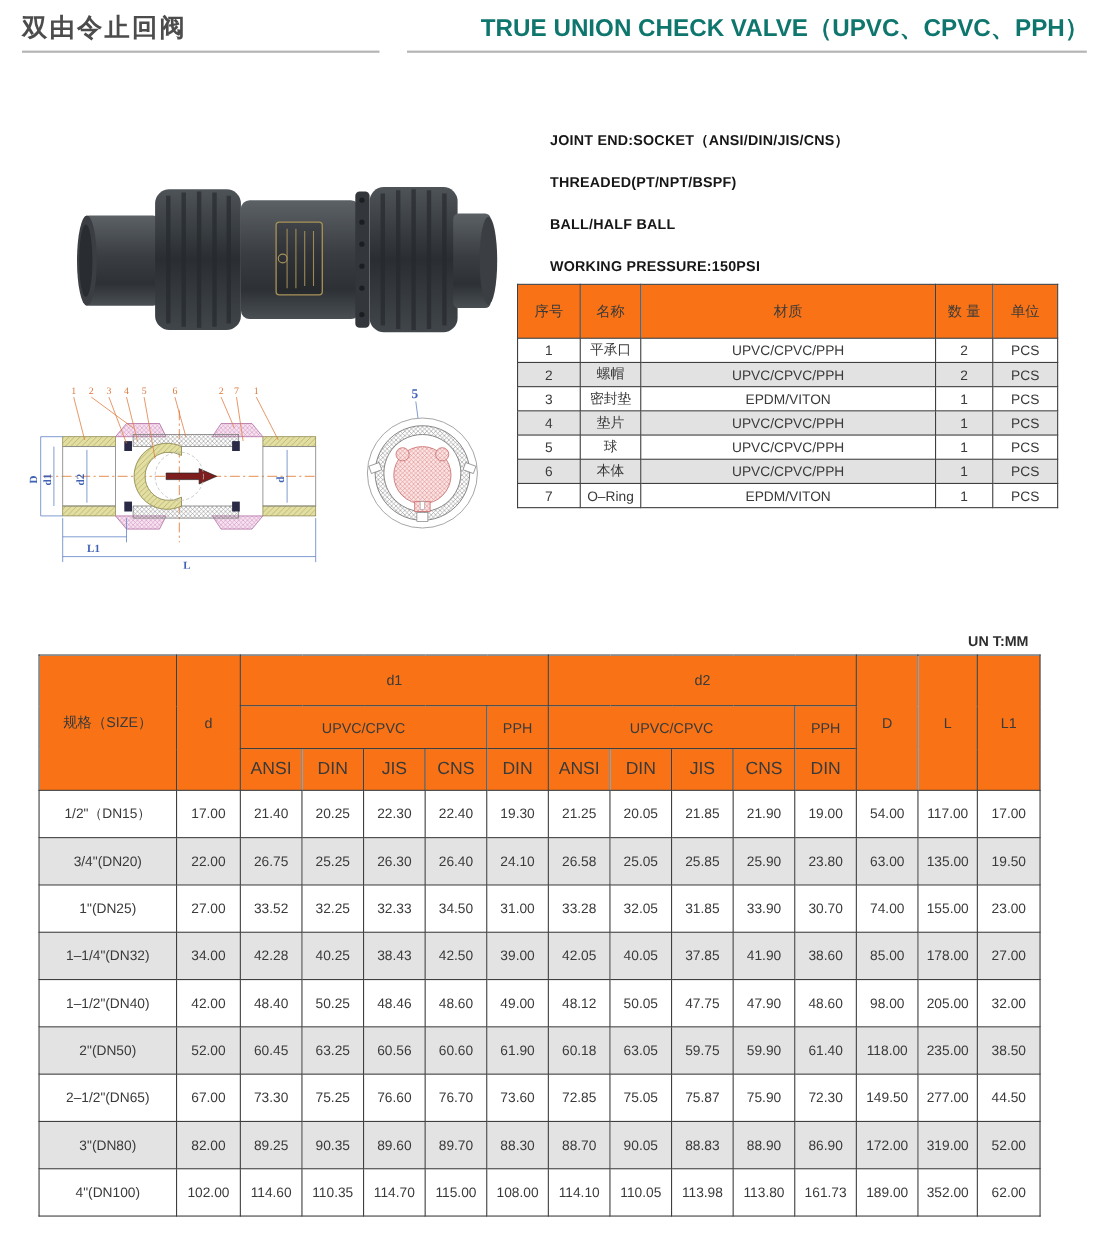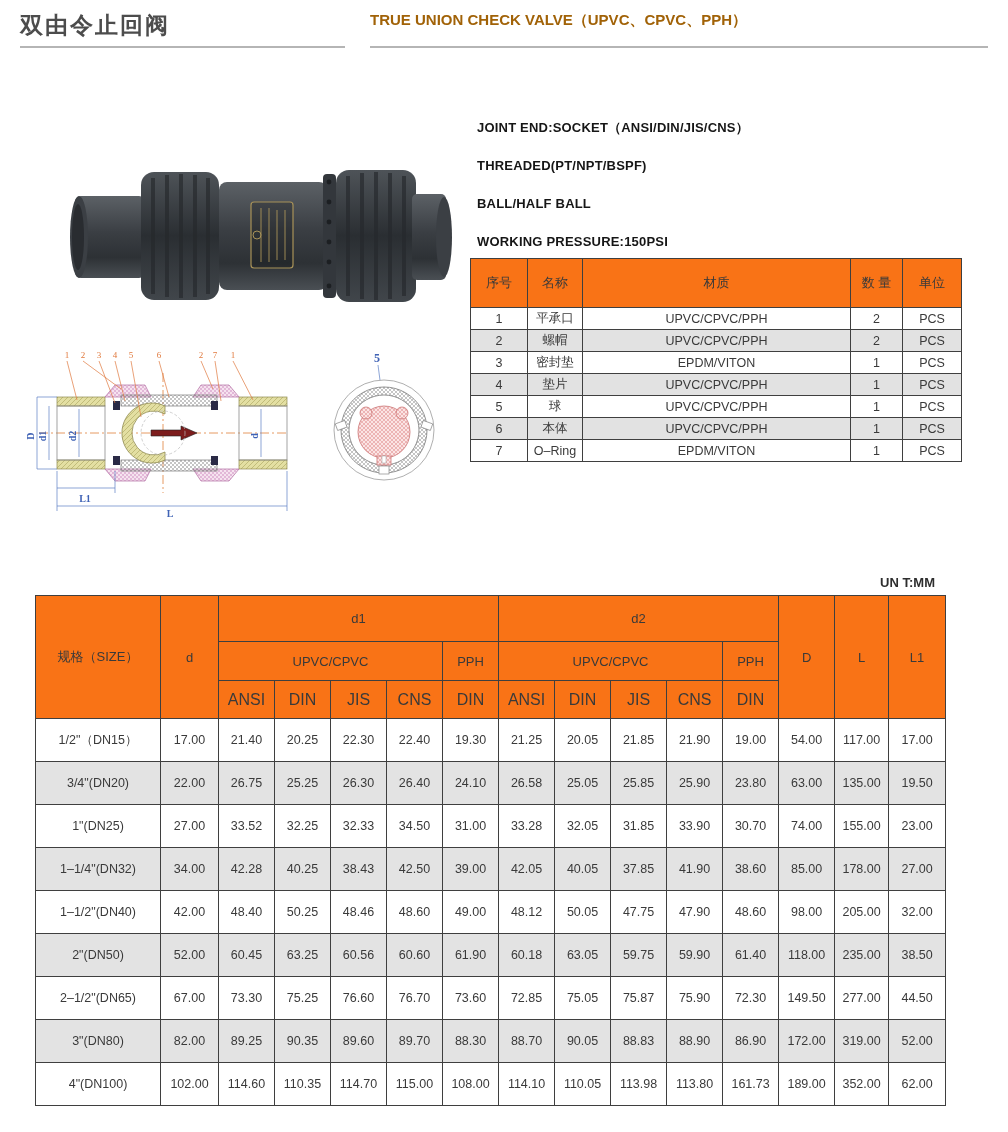--- a/index.html
+++ b/index.html
@@ -1,27 +1,27 @@
 <!DOCTYPE html>
 <html><head>
 <meta charset="utf-8">
 <style>
   html,body{margin:0;padding:0;background:#fff;}
   .page{position:relative;width:1008px;height:1132px;background:#fff;overflow:hidden;
         font-family:"Liberation Sans","DejaVu Sans",sans-serif;color:#3a3a3a;border-radius:25px;}
 
   
   .title-cn{position:absolute;left:20px;top:10px;font-size:23px;font-weight:bold;color:#4c4c4c;letter-spacing:2px;}
-  .title-en{position:absolute;left:370px;top:11px;width:620px;text-align:left;font-size:15px;font-weight:600;color:#a16207;white-space:nowrap;}
+  .title-en{position:absolute;left:370px;top:11px;width:620px;text-align:right;font-size:22px;font-weight:600;color:#0f766e;white-space:nowrap;}
   .rule{position:absolute;height:2px;background:#b5b5b5;top:46px;}
   .rule.left{left:20px;width:325px;}
   .rule.right{left:370px;width:618px;}
 
   
-  .specs{position:absolute;left:477px;top:120px;}
+  .specs{position:absolute;left:500px;top:120px;}
   .specs .line{font-size:13px;font-weight:700;color:#161616;line-height:15px;margin-bottom:23px;letter-spacing:.2px;}
 
   
   table{border-collapse:collapse;table-layout:fixed;}
   th,td{border:1px solid #3f3f3f;text-align:center;vertical-align:middle;overflow:hidden;white-space:nowrap;}
   th{background:#f97316;font-weight:normal;}
 
   
   .parts-wrap{position:absolute;left:470px;top:258px;}
   .parts-table{width:491px;}

